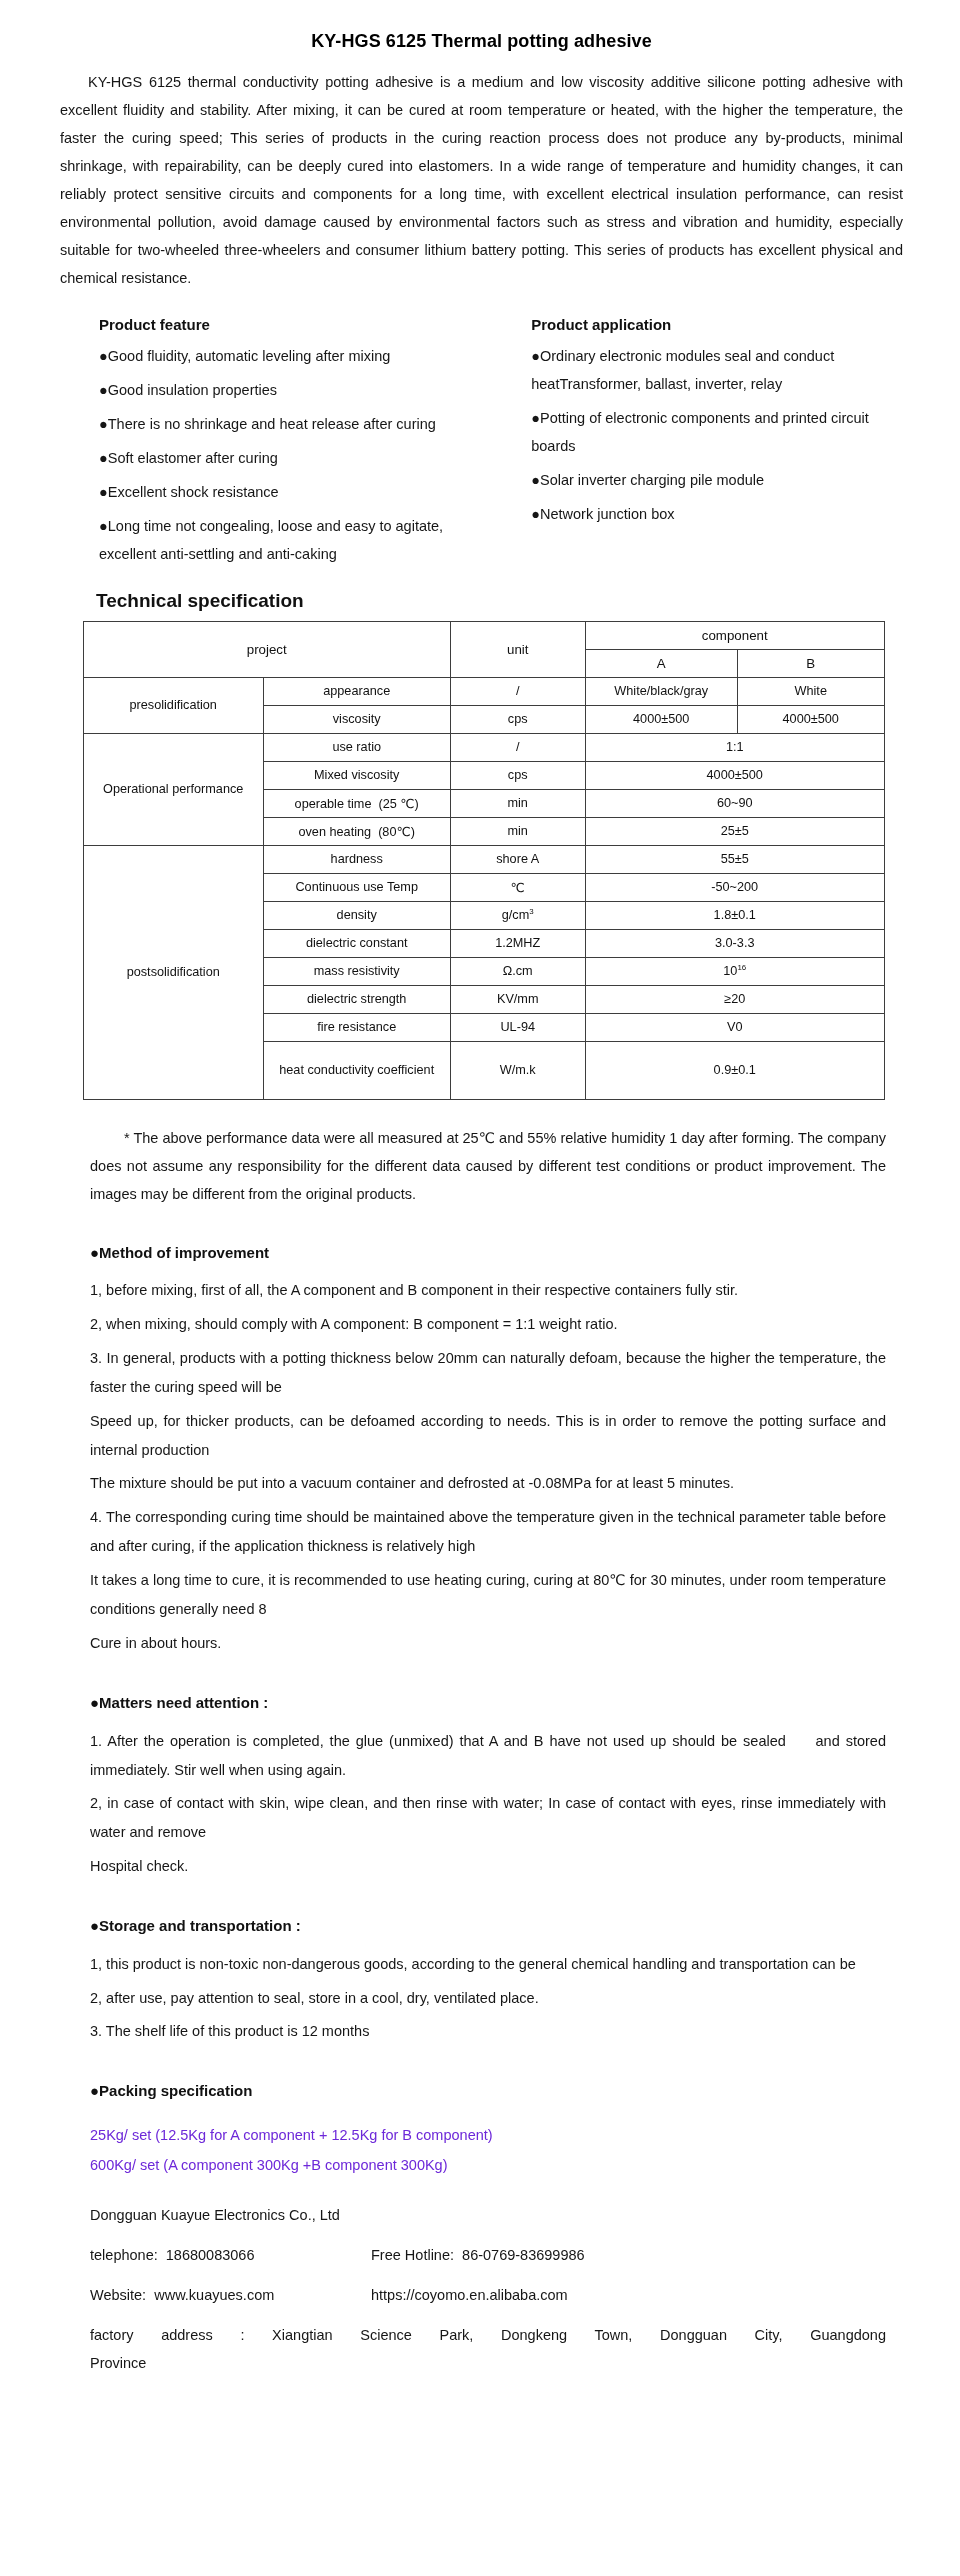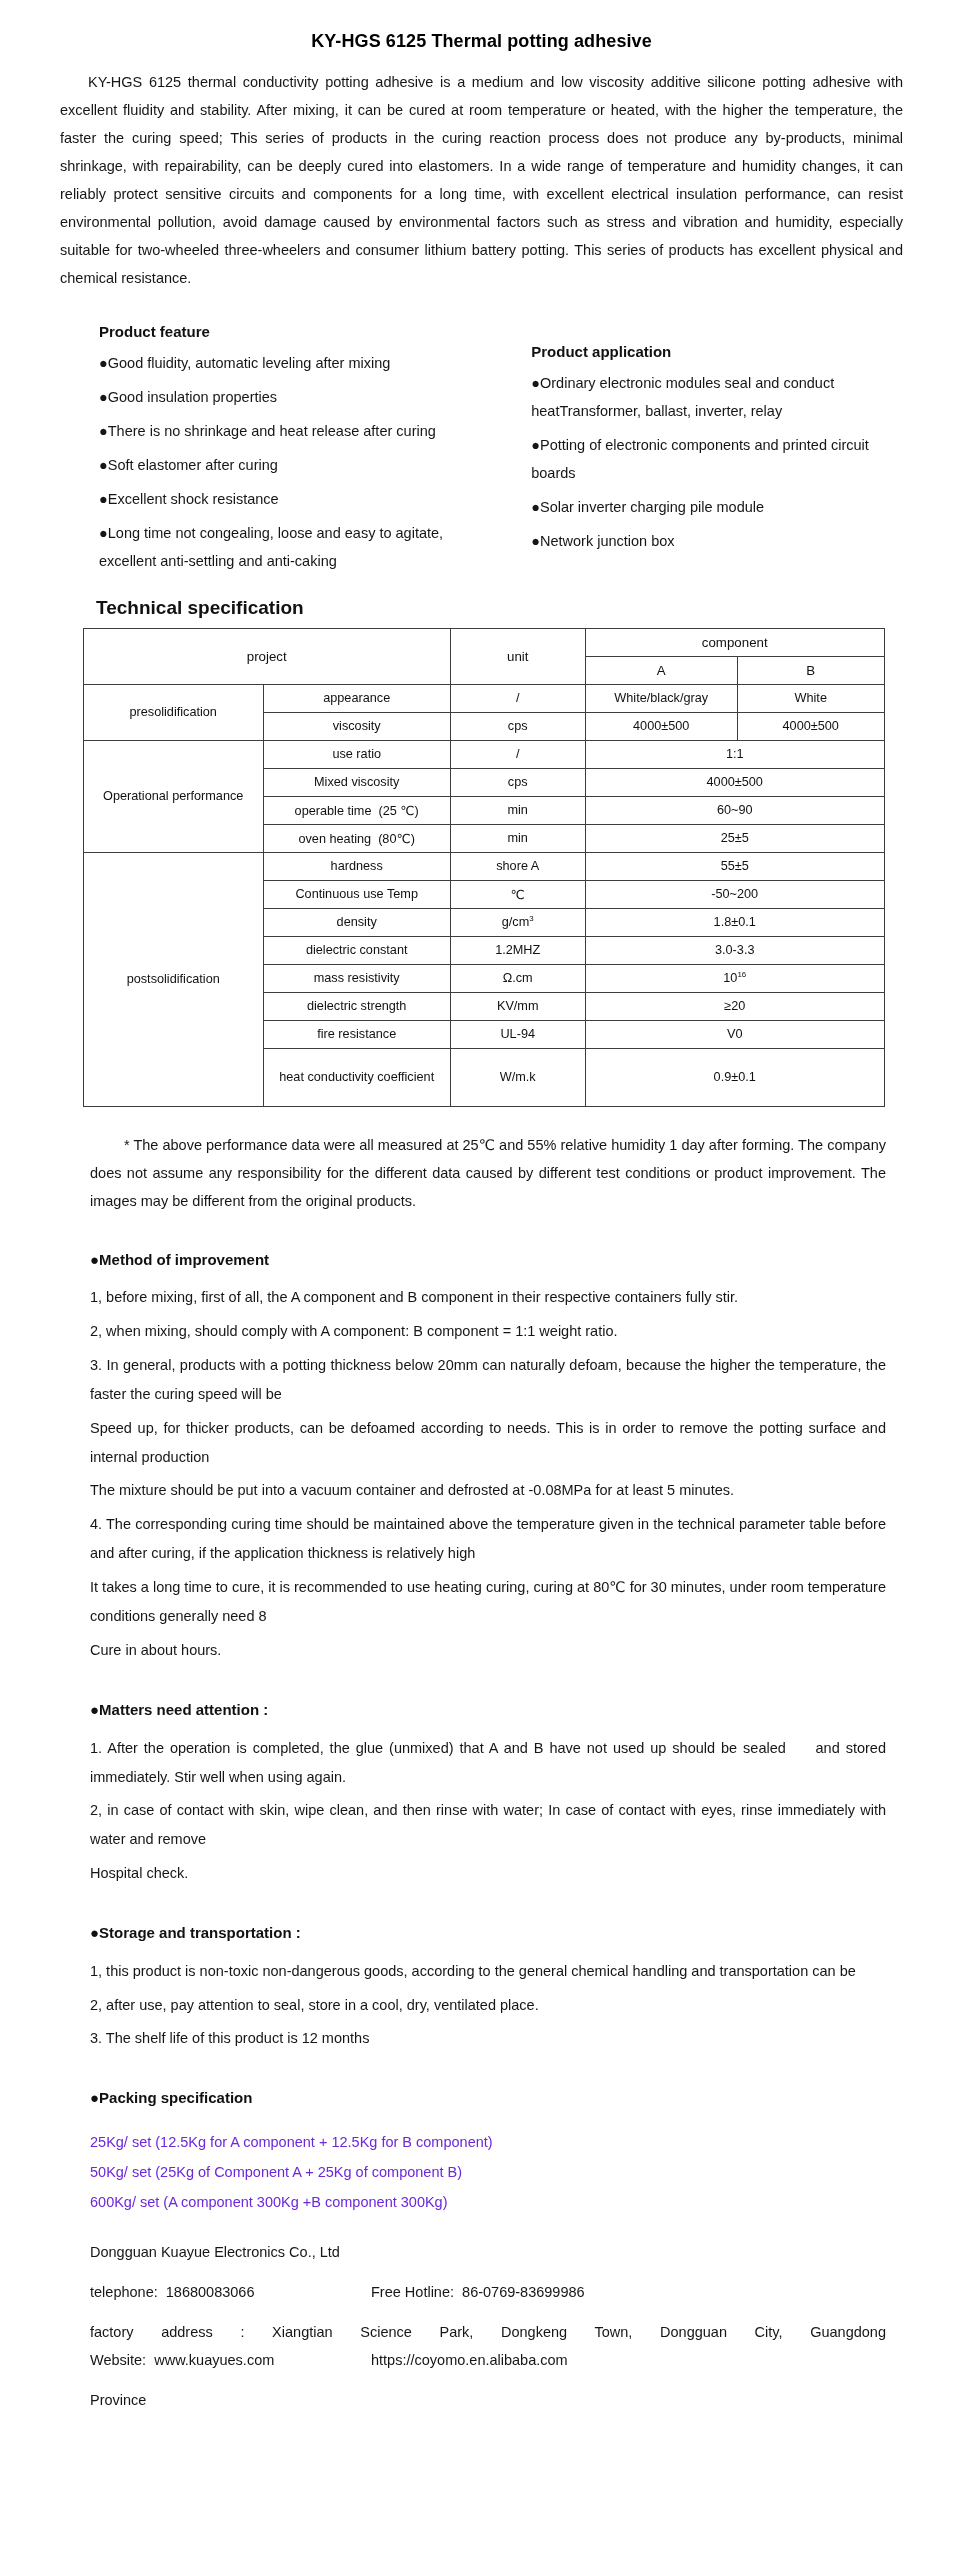--- a/index.html
+++ b/index.html
@@ -12,21 +12,21 @@
   }
   .title {
     margin:0; text-align:center; font-size:18px; font-weight:bold; color:#000;
     letter-spacing:0.1px;
   }
   .intro {
     margin:15.7px 0 0 0; font-size:14.5px; line-height:28px;
     text-align:justify; text-indent:28px; color:#161616;
   }
   .inner { margin-left:30px; margin-right:17px; }
-  .cols { display:flex; margin-top:31px;align-items:center; }
+  .cols { display:flex; margin-top:24px; }
   .col-left { width:387px; margin-left:9px; }
   .col-right { width:363px; margin-left:54px; }
   .col-head { margin:0 0 9.7px 0; font-size:15px; font-weight:bold; color:#111; }
   .li { margin:0 0 6px 0; font-size:14.5px; line-height:28px; color:#161616; }
   .spec-head { margin:15.7px 0 8.5px 6px; font-size:19px; font-weight:bold; color:#111; }
   .spec-table {
     border-collapse:collapse; table-layout:fixed; margin-left:-7.3px;
     width:801px; border:0.6px solid #2f2f2f;
   }
   .spec-table col.c1 { width:180px; }
@@ -209,31 +209,30 @@
     <p class="para">Hospital check.</p>
 
     <h2 class="sec-head">●Storage and transportation :</h2>
     <p class="para">1, this product is non-toxic non-dangerous goods, according to the general chemical handling and transportation can be</p>
     <p class="para">2, after use, pay attention to seal, store in a cool, dry, ventilated place.</p>
     <p class="para">3. The shelf life of this product is 12 months</p>
 
     <h2 class="sec-head">●Packing specification</h2>
     <div class="pack-block">
       <p class="pack-line">25Kg/ set (12.5Kg for A component + 12.5Kg for B component)</p>
-      <p class="pack-line">50Kg/ set (25Kg of Component A + 25Kg of component B)</p>
       <p class="pack-line">600Kg/ set (A component 300Kg +B component 300Kg)</p>
     </div>
 
     <div class="contact">
       <p class="contact-line">Dongguan Kuayue Electronics Co., Ltd</p>
       <p class="contact-line pair">
         <span class="first">telephone:&nbsp; 18680083066</span><span>Free Hotline:&nbsp; 86-0769-83699986</span>
       </p>
-      <p class="contact-line addr1">factory address : Xiangtian Science Park, Dongkeng Town, Dongguan City, Guangdong</p>
       <p class="contact-line pair">
         <span class="first">Website:&nbsp; www.kuayues.com</span><span>https://coyomo.en.alibaba.com</span>
       </p>
+      <p class="contact-line addr1">factory address : Xiangtian Science Park, Dongkeng Town, Dongguan City, Guangdong</p>
       <p class="contact-line addr2">Province</p>
     </div>
 
   </div>
 </div>
 
 
 </body></html>

